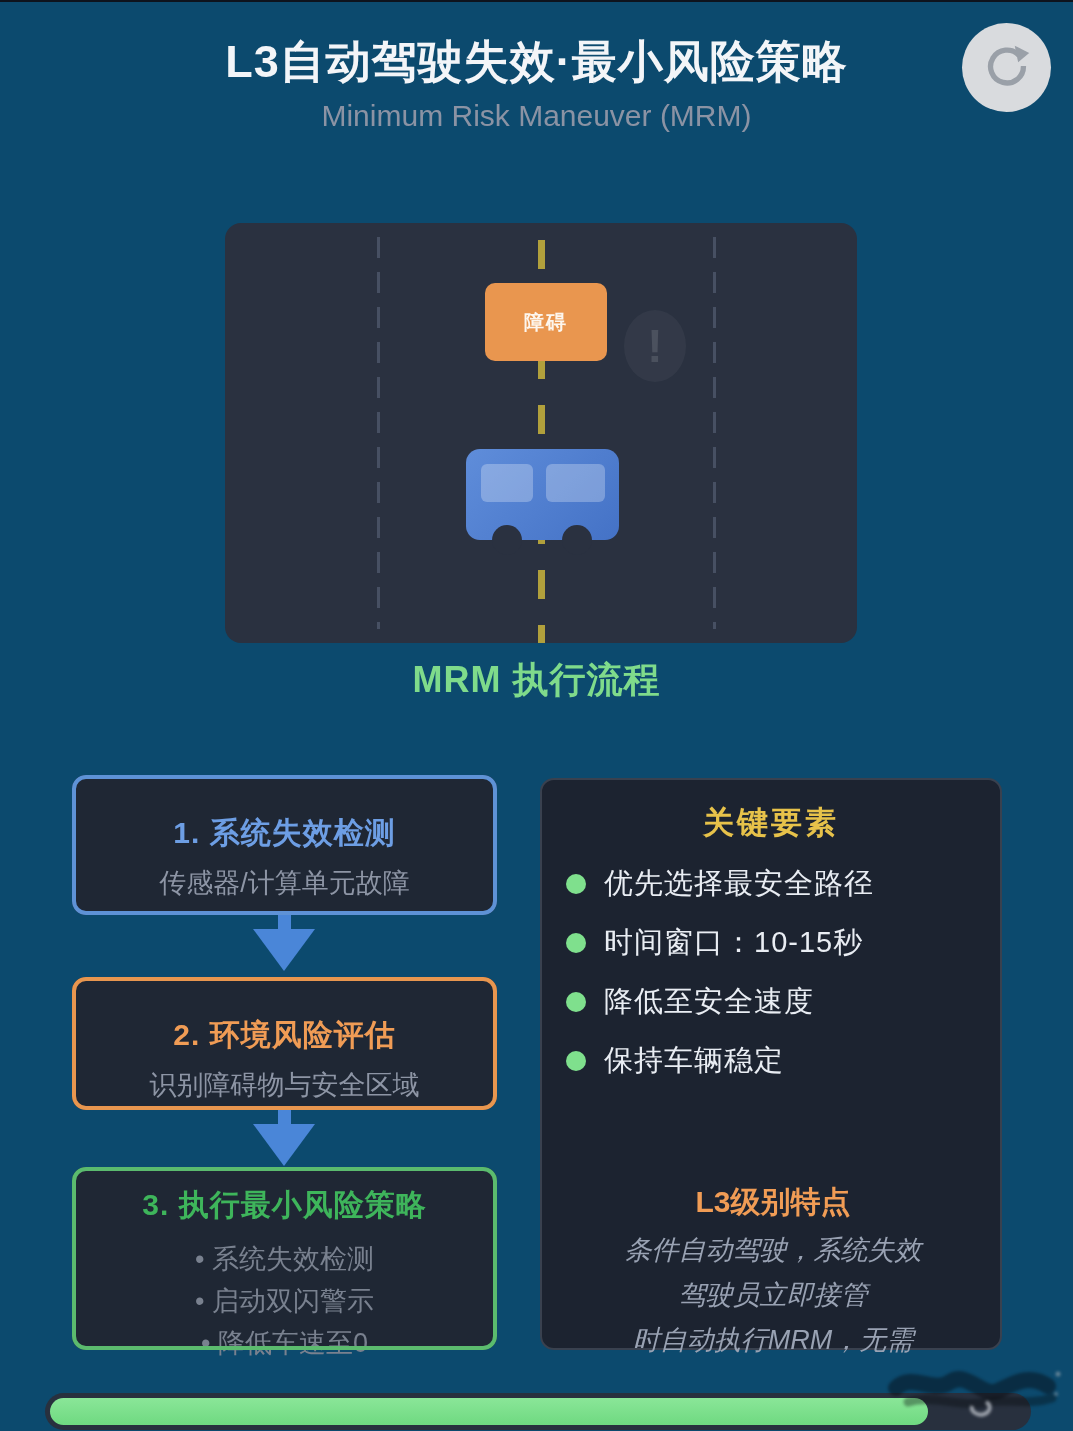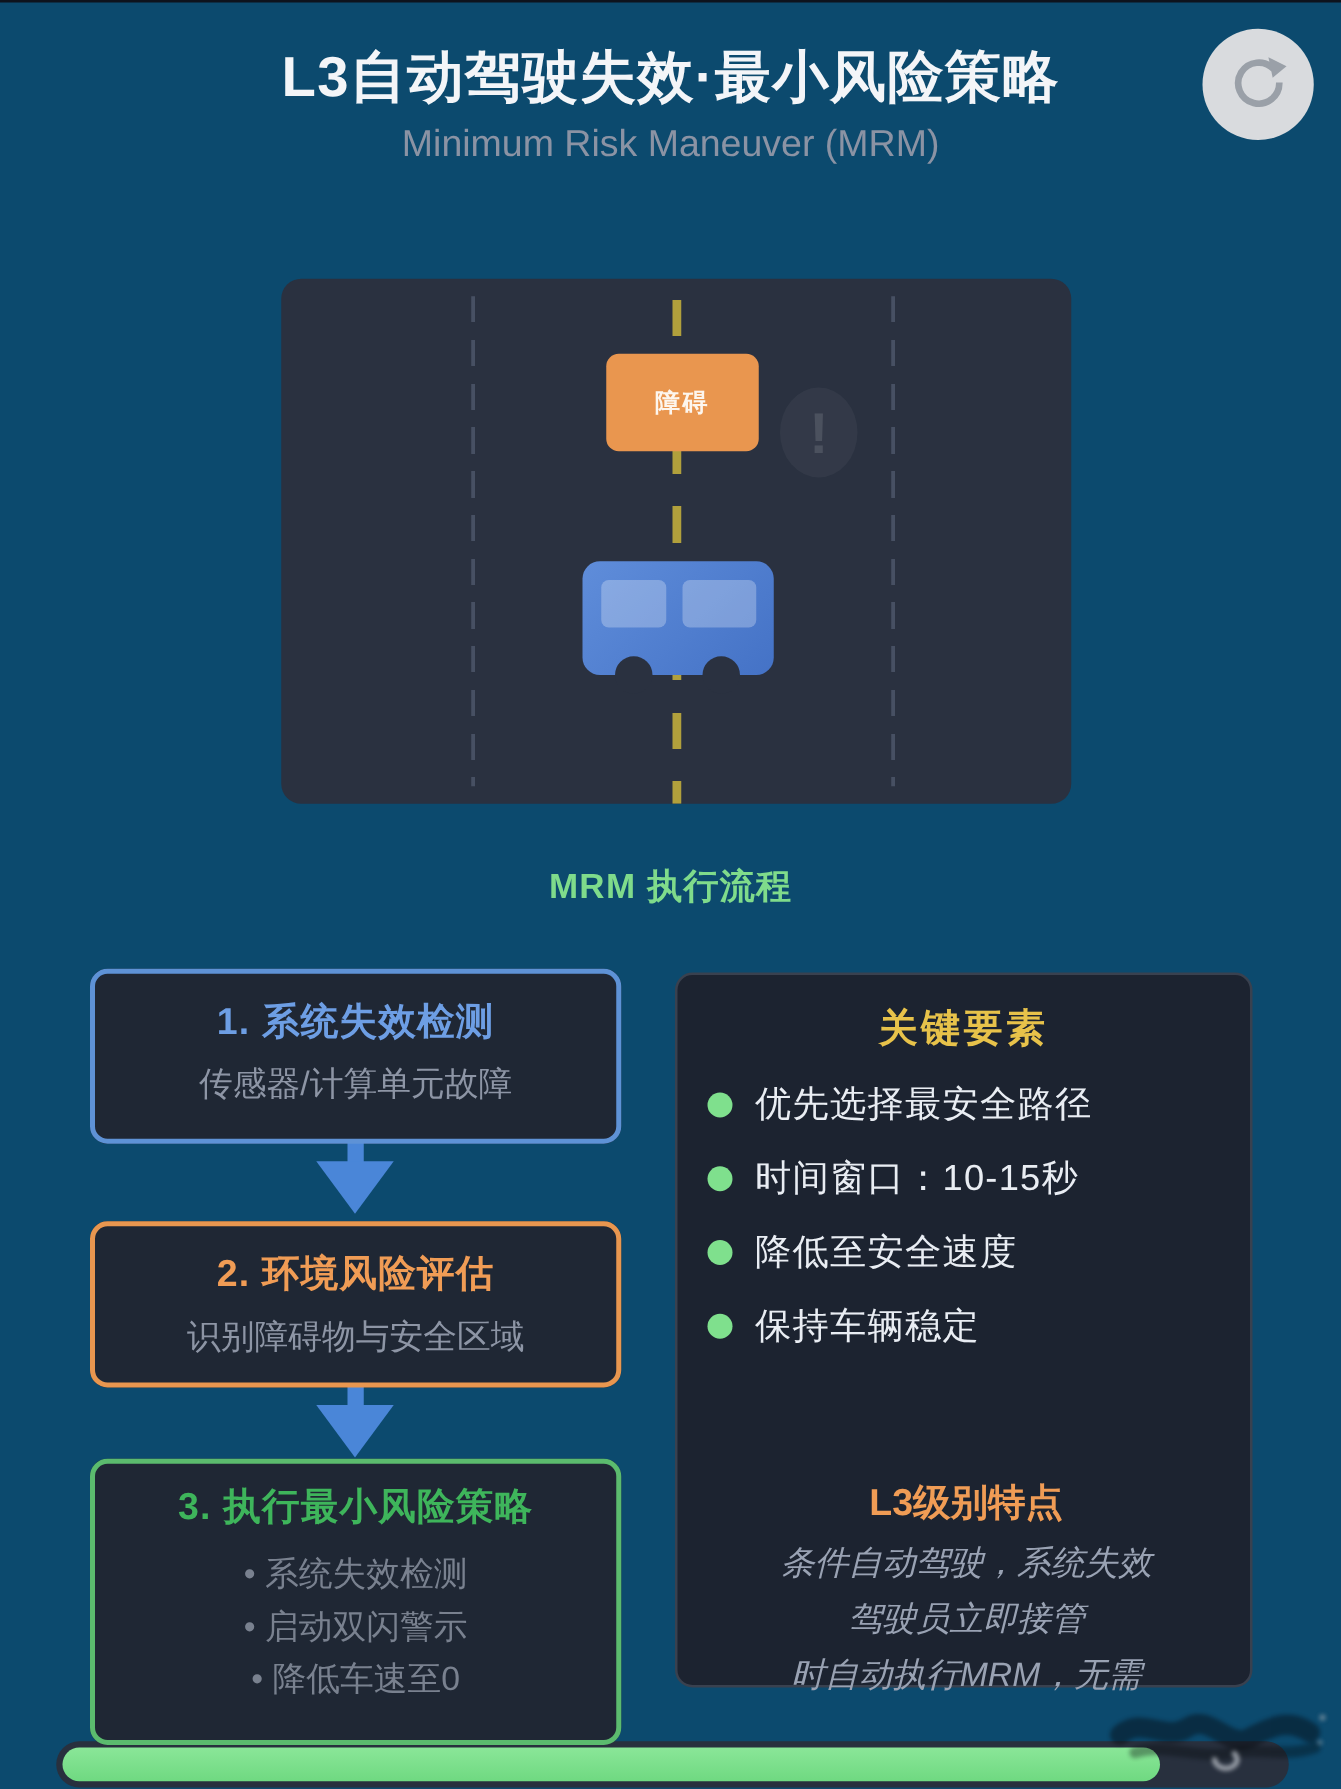--- a/index.html
+++ b/index.html
@@ -65,39 +65,39 @@
   .bus-window.w2 { left:80px;  width:59px; }
   .bus-wheel {
     position:absolute; bottom:-15px; width:30px; height:30px;
     border-radius:50%; background:#2a3140;
   }
   .bus-wheel.wl { left:26px; }
   .bus-wheel.wr { left:96px; }
 
   
   .flow-title {
-    position:absolute; left:0; top:688px; width:1073px;
-    text-align:center; font-size:28px; font-weight:bold; color:#7fdb8b;
+    position:absolute; left:0; top:654px; width:1073px;
+    text-align:center; font-size:36px; font-weight:bold; color:#7fdb8b;
     letter-spacing:1px;
   }
   .flow-box {
     position:absolute; left:72px; width:425px;
     background:#1f2734; border-radius:14px; text-align:center;
   }
   .flow-box .box-border {
     position:absolute; inset:0; border-radius:14px; pointer-events:none; z-index:3;
   }
   .step1 { top:773px; height:140px; }
   .step1 .box-border { border:4px solid #5e92d6; }
   .step2 { top:975px; height:133px; }
   .step2 .box-border { border:4px solid #e8964f; }
-  .step3 { top:1165px; height:229px; }
+  .step3 { top:1165px; height:183px; }
   .step3 .box-border { border:4px solid #5bbb6e; }
 
-  .box-title { padding-top:22px; font-size:30px; font-weight:bold; letter-spacing:1px; }
+  .box-title { padding-top:38px; font-size:30px; font-weight:bold; letter-spacing:1px; }
   .step1 .box-title { color:#6d9ee4; }
   .step2 .box-title { color:#f09c55; }
   .step3 .box-title { padding-top:18px; color:#3eb55b; }
   .box-sub { margin-top:11px; font-size:27px; color:#8d95a5; }
   .step3 .mini-bullets { margin-top:12px; font-size:27px; color:#79818f; line-height:42px; }
 
   .flow-arrow { position:absolute; left:0; width:1073px; z-index:2; }
   .flow-arrow .stem {
     position:absolute; left:278px; width:13px; height:18px; background:#4a86d8;
   }

